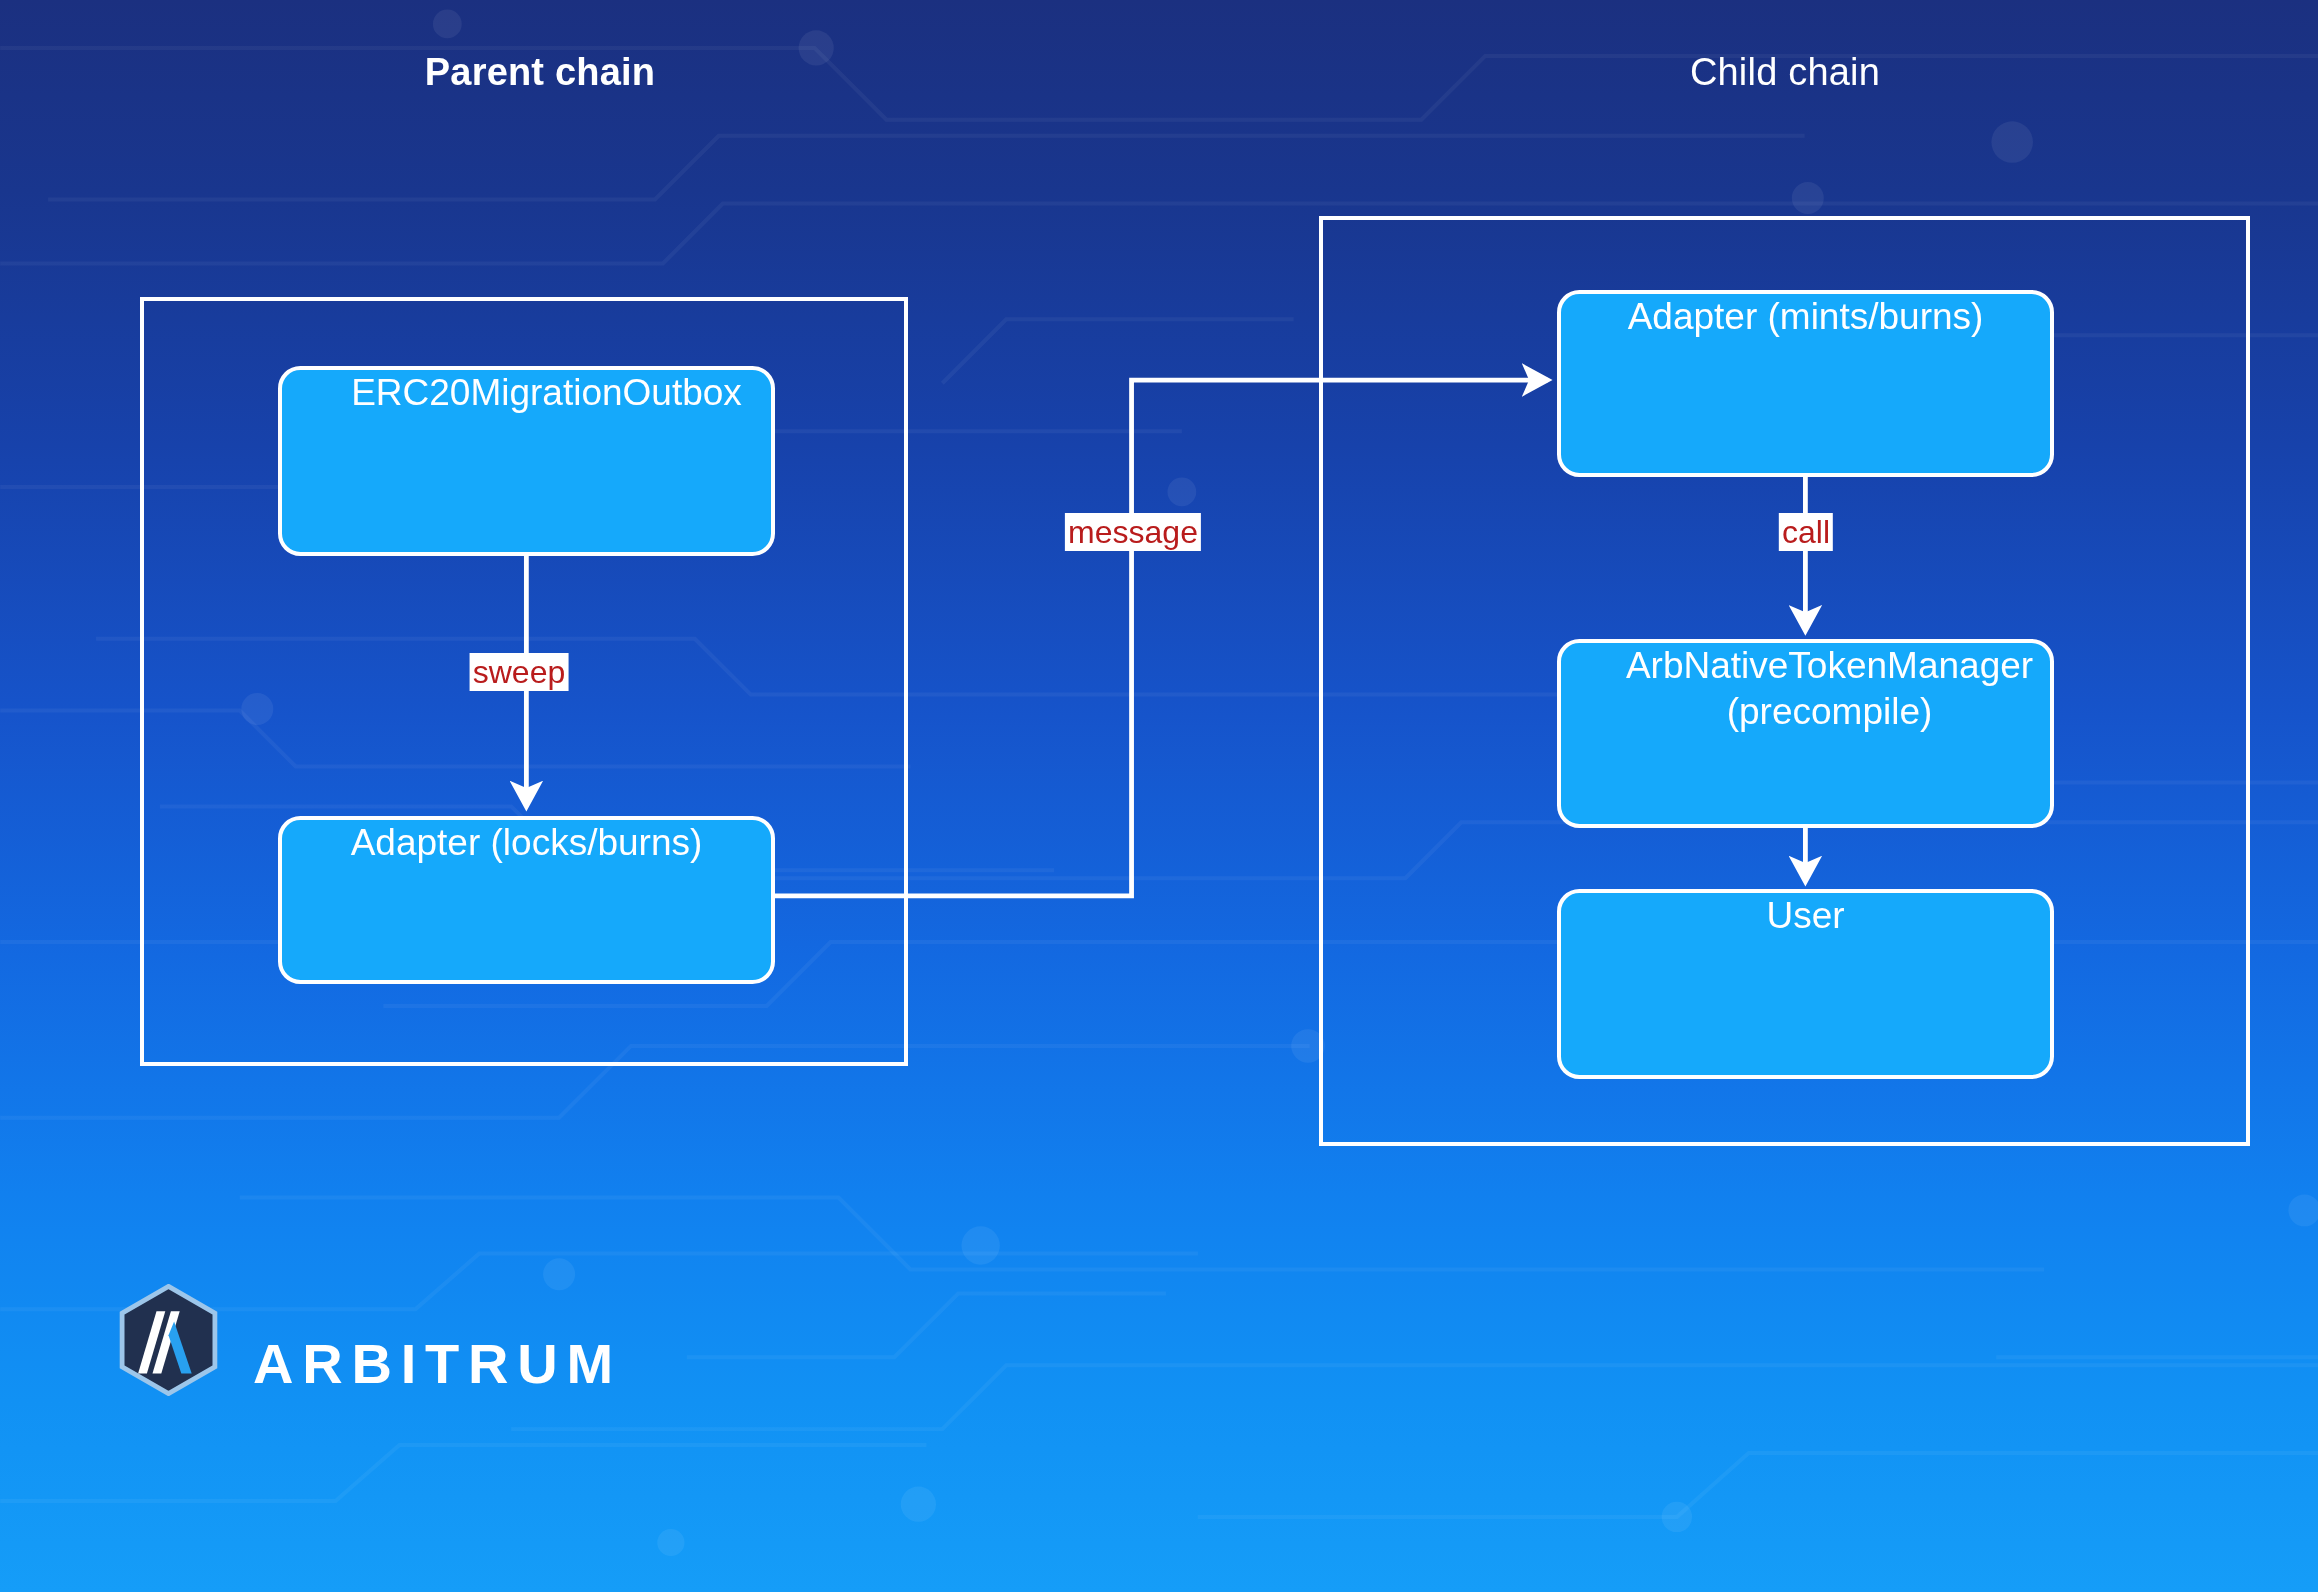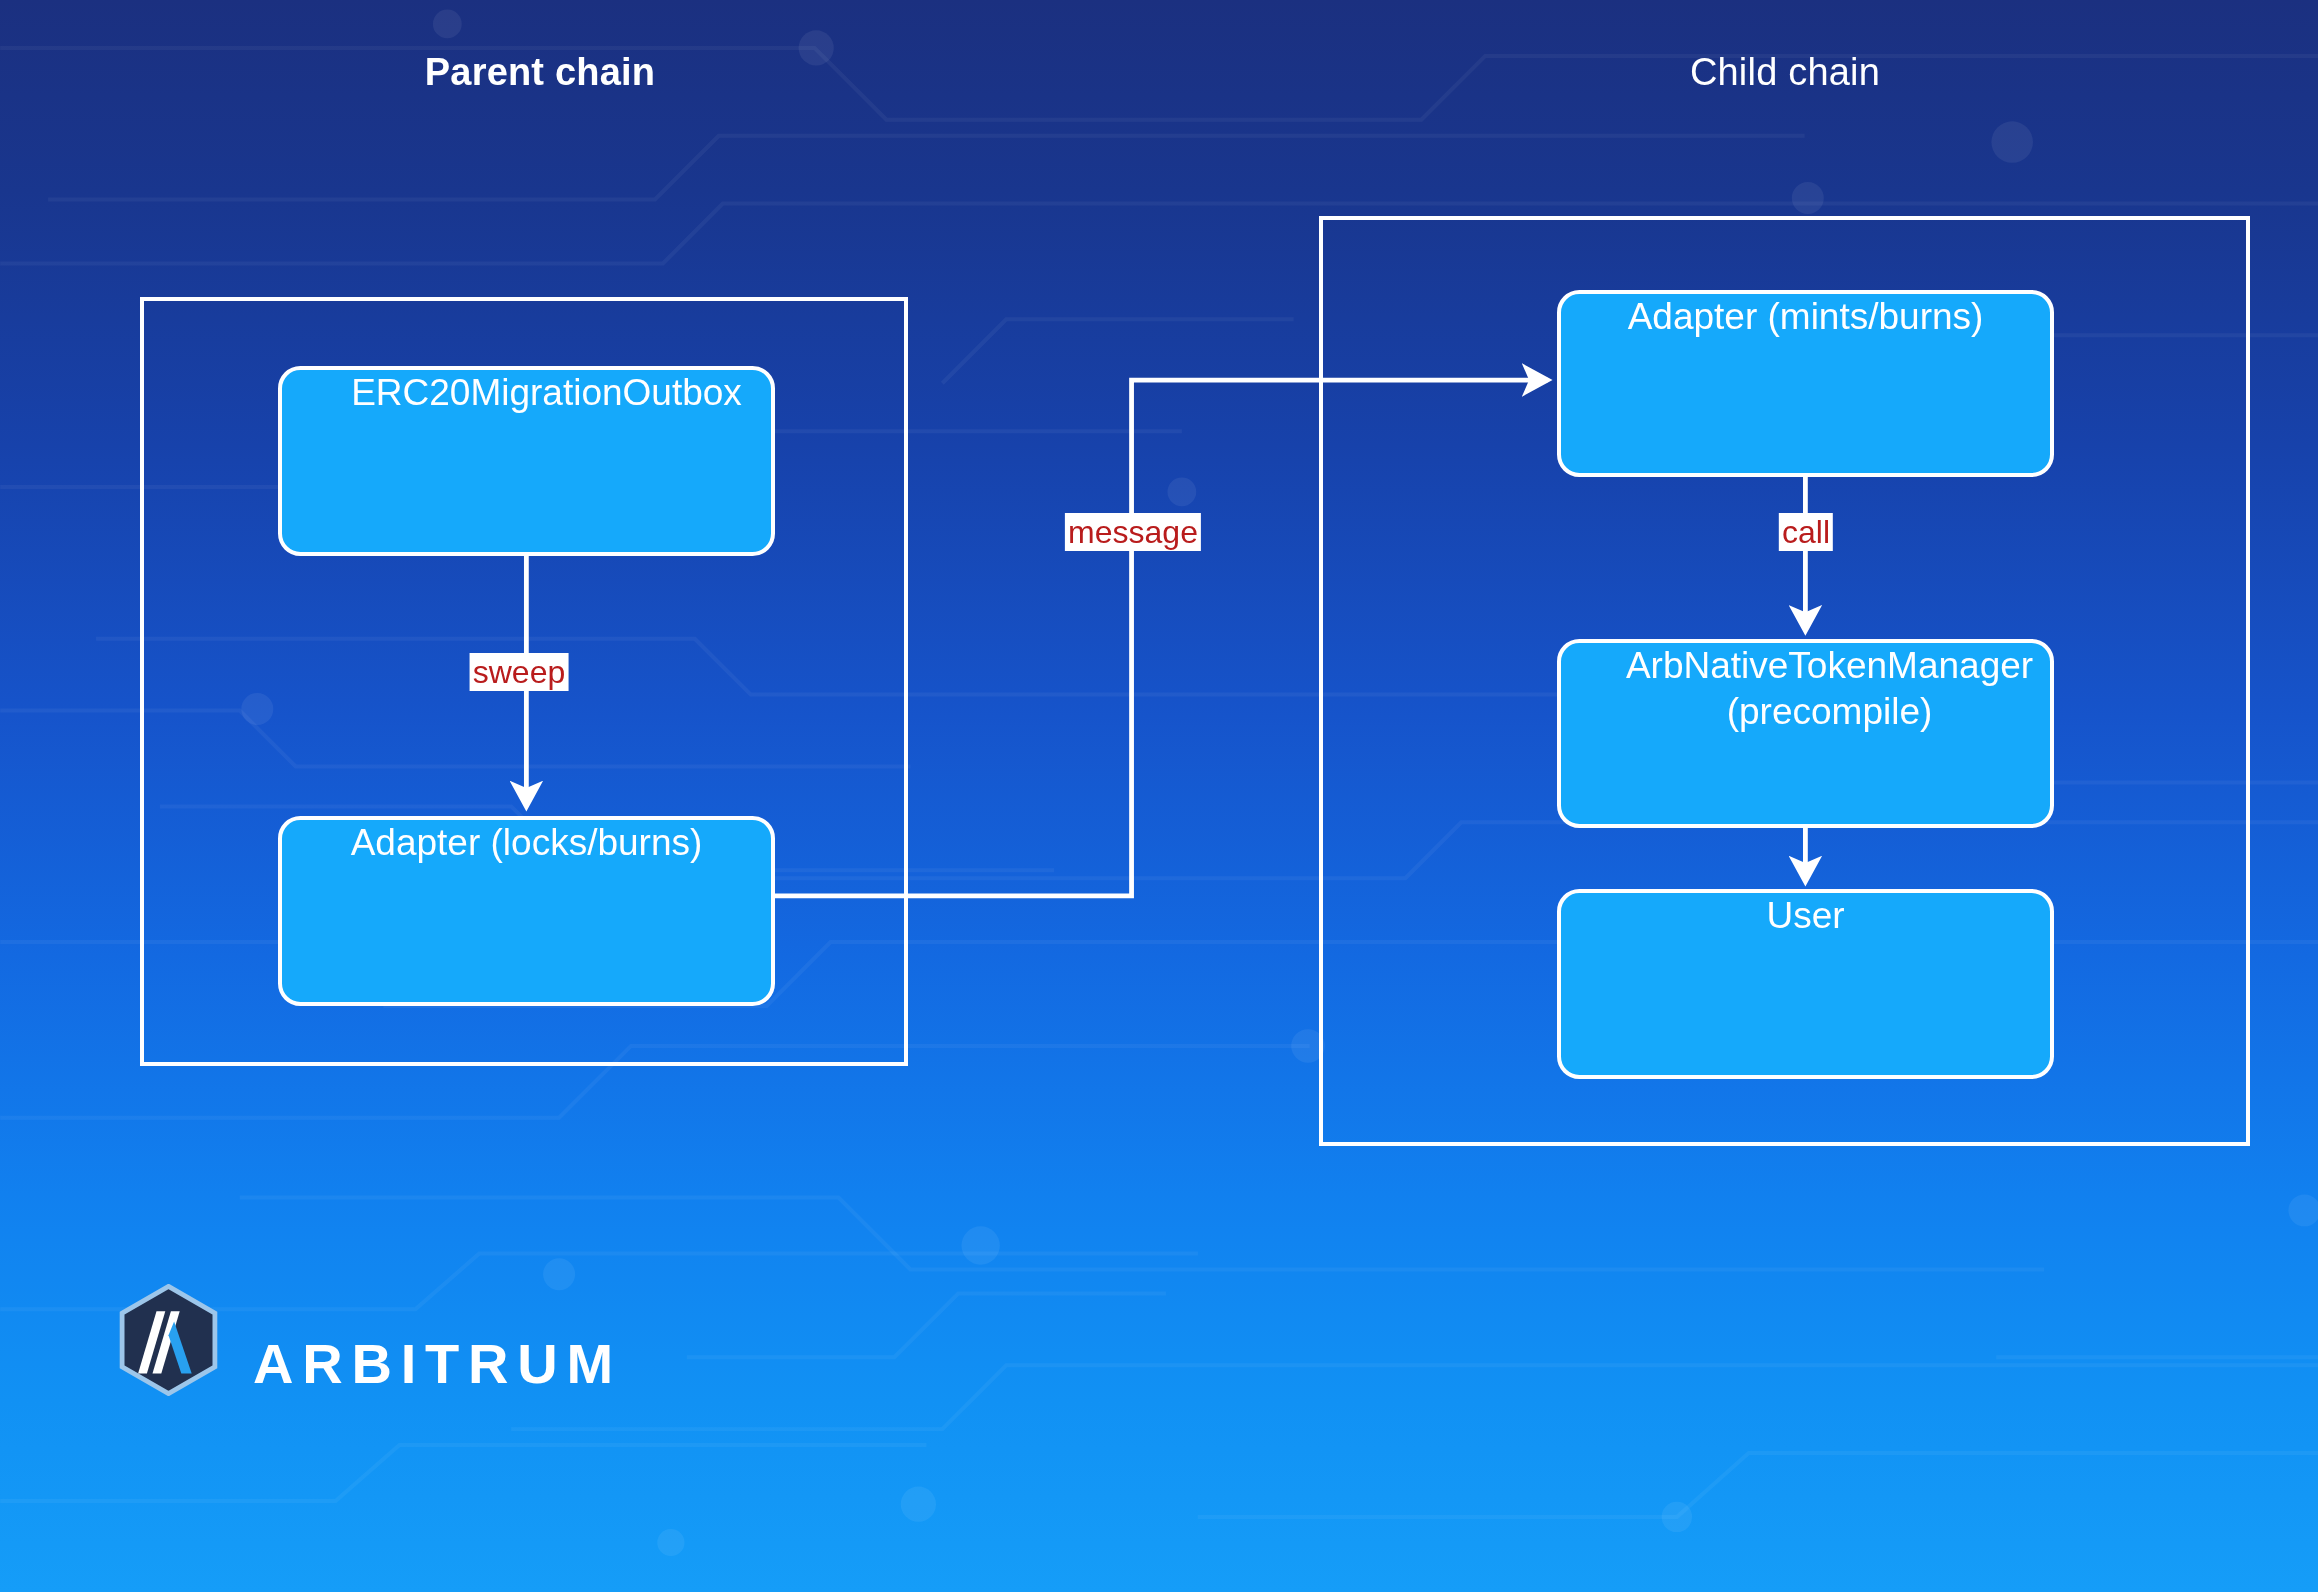--- a/index.html
+++ b/index.html
@@ -152,21 +152,21 @@
       <path d="M2261 597 V790" marker-end="url(#arw)"></path>
 
       <path d="M2261 1037 V1104" marker-end="url(#arw)"></path>
     </g>
   </svg>
 
   <div class="node" style="left:278px;top:366px;width:497px;height:190px;padding-left:40px;">
     <span>ERC20MigrationOutbox</span>
   </div>
 
-  <div class="node" style="left:278px;top:816px;width:497px;height:190px;">
+  <div class="node" style="left:278px;top:816px;width:497px;height:168px;">
     <span>Adapter (locks/burns)</span>
   </div>
 
   <div class="node" style="left:1557px;top:290px;width:497px;height:187px;">
     <span>Adapter (mints/burns)</span>
   </div>
 
   <div class="node wrap" style="left:1557px;top:639px;width:497px;height:189px;">
     <div style="width:527px;">
       <span>ArbNativeTokenManager</span>

